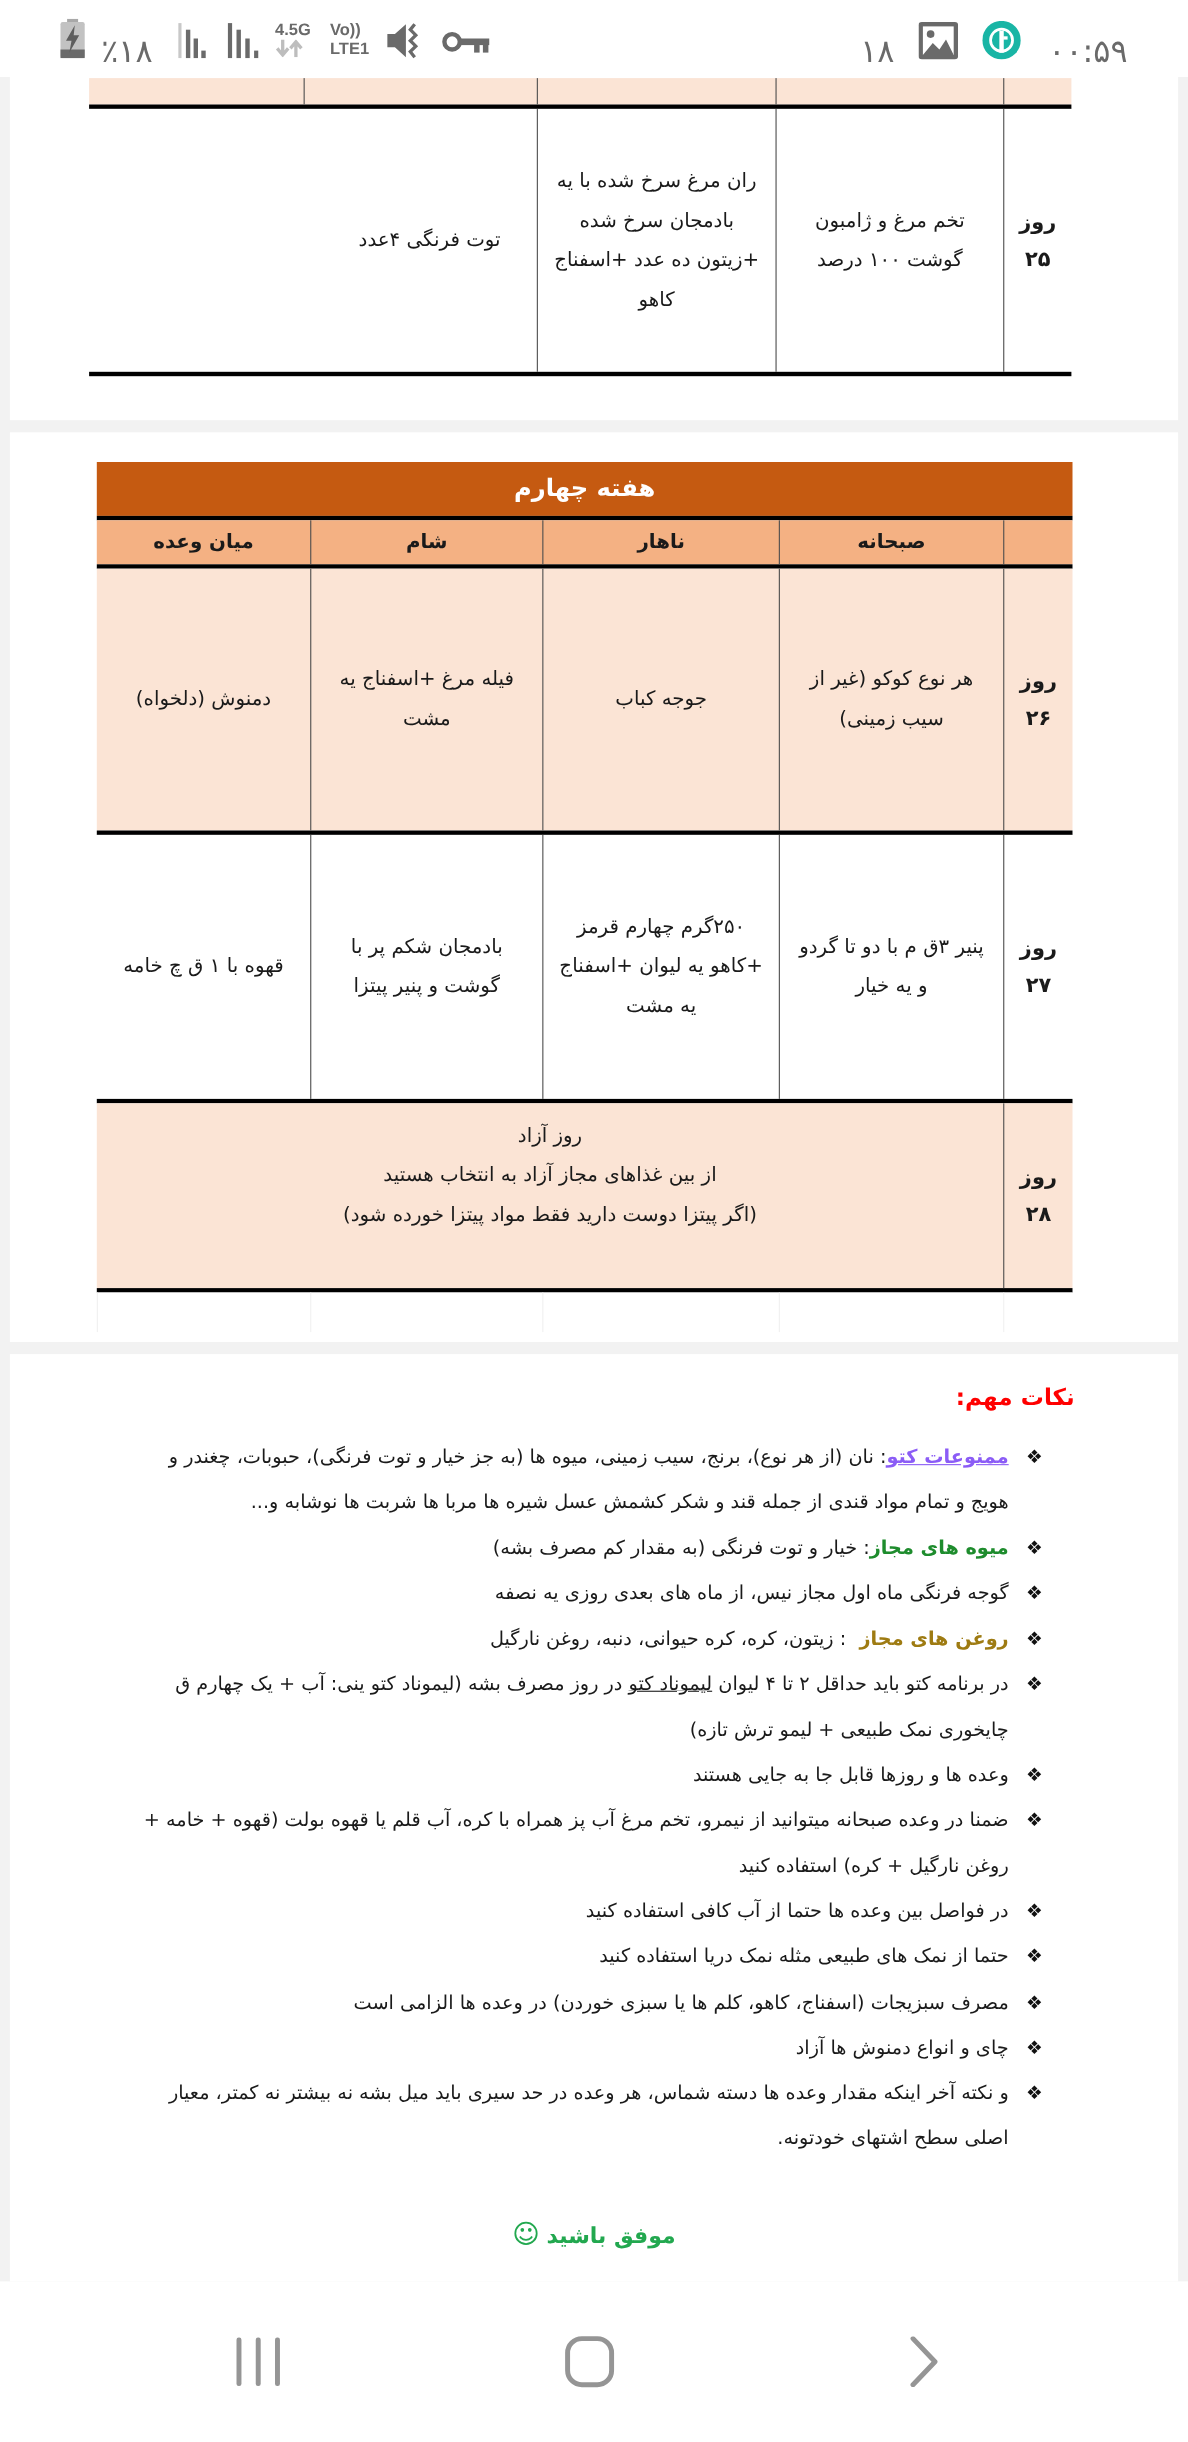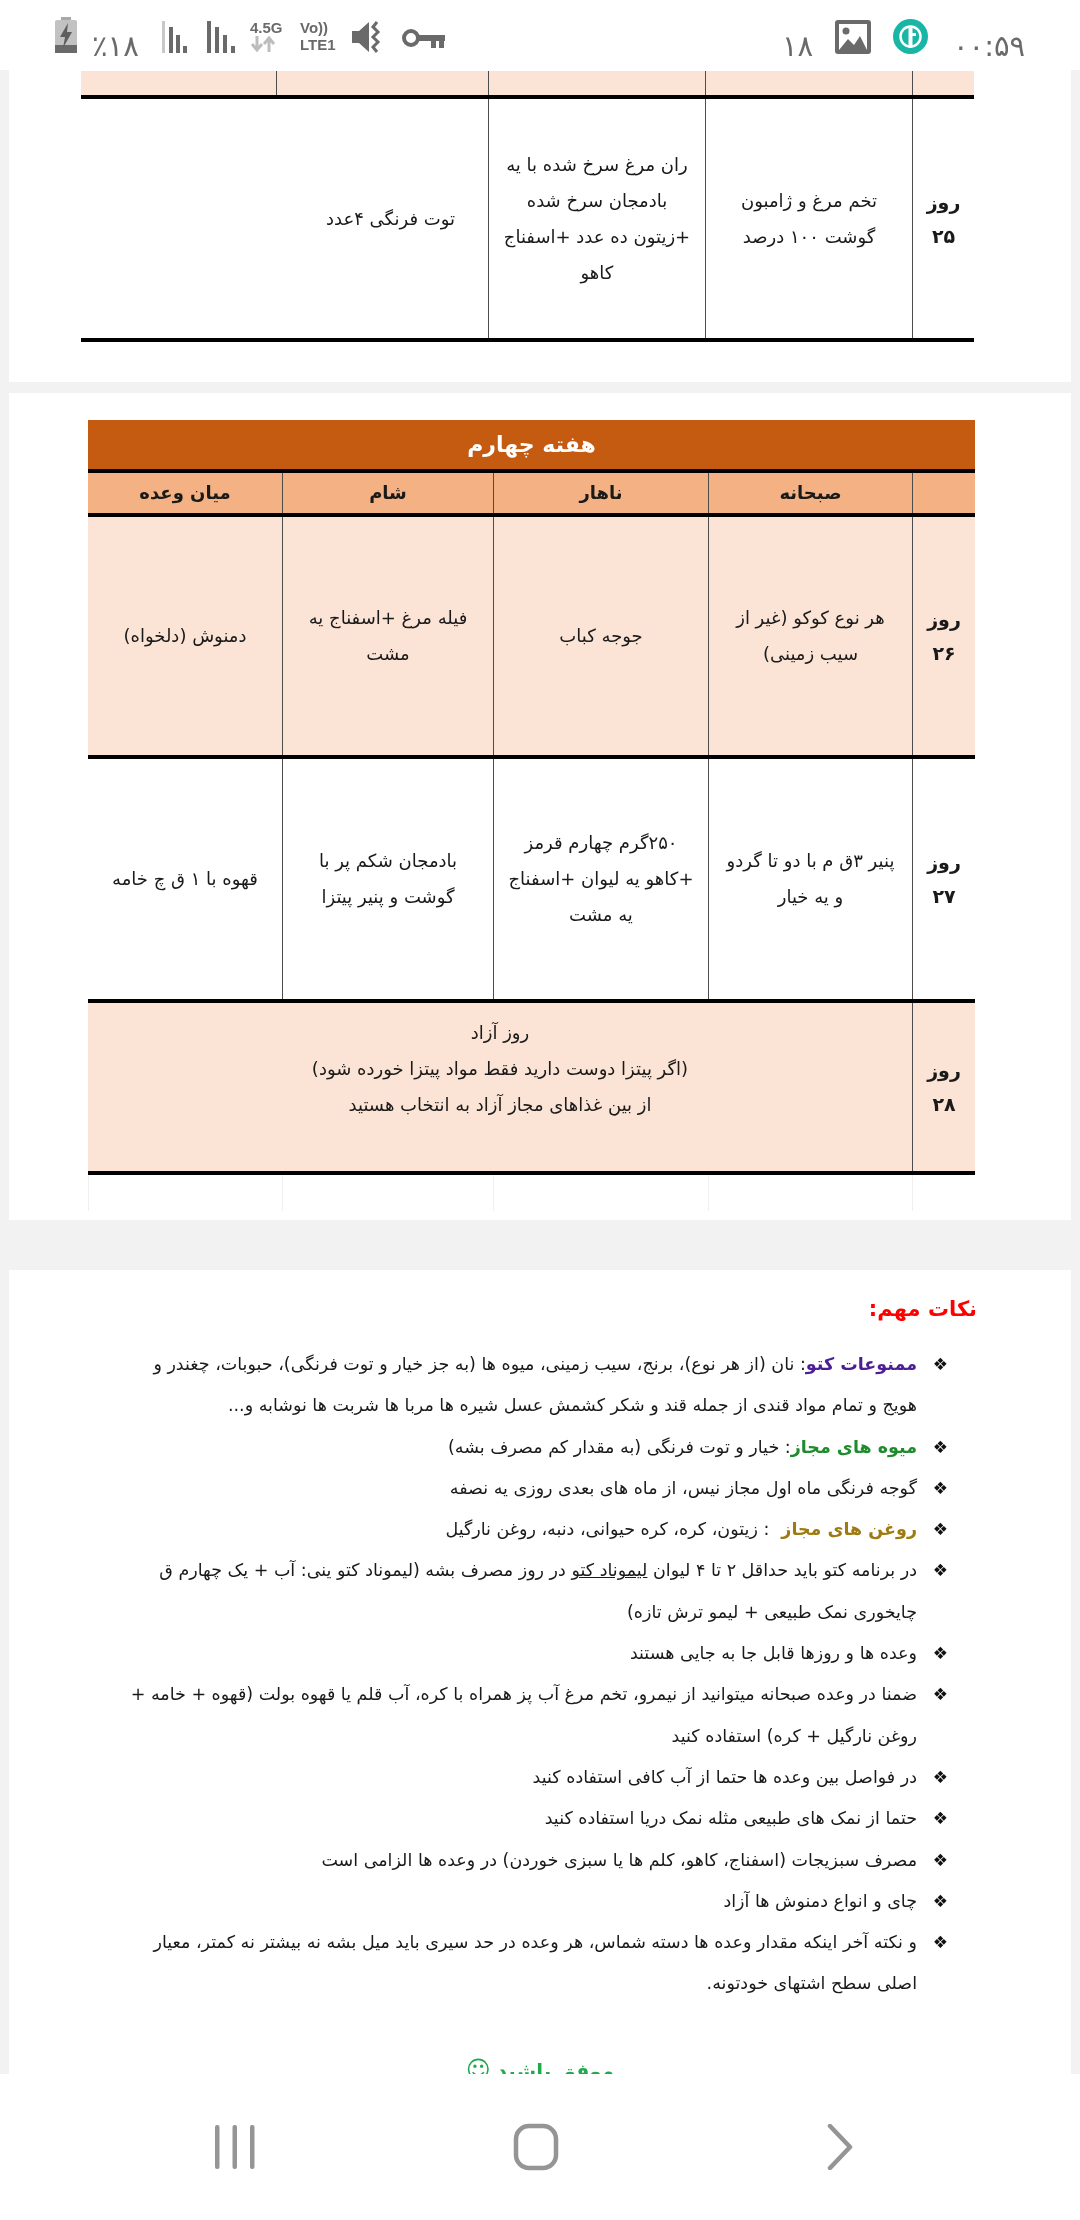--- a/index.html
+++ b/index.html
@@ -9,21 +9,21 @@
 
 .status-bar{position:absolute;left:0;top:0;width:1080px;height:70px;background:#fff}
 .sb{position:absolute;display:block}
 .sb-text{position:absolute;top:28px;font-size:29px;line-height:36px;color:#6a6a6a;direction:ltr;white-space:nowrap}
 .sb-stack{position:absolute;top:19px;display:flex;flex-direction:column;font-family:Liberation Sans, sans-serif;font-weight:bold;font-size:15px;line-height:17px;color:#6a6a6a}
 
 
 .card{position:absolute;left:9px;width:1062px;background:#fff}
 #card1{top:70px;height:312px}
 #card2{top:393px;height:827px}
-#card3{top:1270px;height:843px}
+#card3{top:1231px;height:843px}
 
 
 .tbl{position:absolute;direction:rtl}
 .t1{left:72px;top:1px;width:893px}
 .t2{left:79px;top:27px;width:887px}
 .row{display:flex;flex-direction:row;direction:rtl}
 .cell{flex:none;display:flex;align-items:center;justify-content:center;text-align:center;padding:0 12px;border-left:1.5px solid #4d4d4d;font-size:18px;line-height:36px;color:#1a1a1a}
 .cell.last{border-left:none}
 .hline{height:4px;background:#000}
 .day{flex-direction:column;padding:0;font-weight:bold;font-size:19px;line-height:34px}
@@ -199,42 +199,42 @@
     </div>
     <div class="hline"></div>
 
     <div class="row r28 peach" style="background-color: rgb(251, 228, 213);">
       <div class="cell c-day day">
         <span>روز</span>
         <span>۲۸</span>
       </div>
       <div class="cell c-merge last">
         <span>روز آزاد</span>
+        <span>از بین غذاهای مجاز آزاد به انتخاب هستید</span>
         <span>(اگر پیتزا دوست دارید فقط مواد پیتزا خورده شود)</span>
-        <span>از بین غذاهای مجاز آزاد به انتخاب هستید</span>
       </div>
     </div>
     <div class="hline"></div>
 
     <div class="row faint white">
       <div class="cell c-day"></div>
       <div class="cell c-b"></div>
       <div class="cell c-l"></div>
       <div class="cell c-d"></div>
       <div class="cell c-s last"></div>
     </div>
   </div>
 </div>
 
 <div class="card" id="card3">
   <div class="notes-title" style="color: rgb(255, 0, 0);">نکات مهم:</div>
   <ul class="notes">
     <li class="note">
       <span class="bullet">❖</span>
-      <span class="note-body"><span class="lbl" style="color: #4c1d95;">ممنوعات کتو</span><span>: نان (از هر نوع)، برنج، سیب زمینی، میوه ها (به جز خیار و توت فرنگی)، حبوبات، چغندر و هویج و تمام مواد قندی از جمله قند و شکر کشمش عسل شیره ها مربا ها شربت ها نوشابه و...</span></span>
+      <span class="note-body"><span class="lbl" style="color: #8b5cf6; text-decoration: underline;">ممنوعات کتو</span><span>: نان (از هر نوع)، برنج، سیب زمینی، میوه ها (به جز خیار و توت فرنگی)، حبوبات، چغندر و هویج و تمام مواد قندی از جمله قند و شکر کشمش عسل شیره ها مربا ها شربت ها نوشابه و...</span></span>
     </li>
     <li class="note">
       <span class="bullet">❖</span>
       <span class="note-body"><span class="lbl" style="color: rgb(30, 140, 45);">میوه های مجاز</span><span>: خیار و توت فرنگی (به مقدار کم مصرف بشه)</span></span>
     </li>
     <li class="note">
       <span class="bullet">❖</span>
       <span class="note-body">گوجه فرنگی ماه اول مجاز نیس، از ماه های بعدی روزی یه نصفه</span>
     </li>
     <li class="note">

